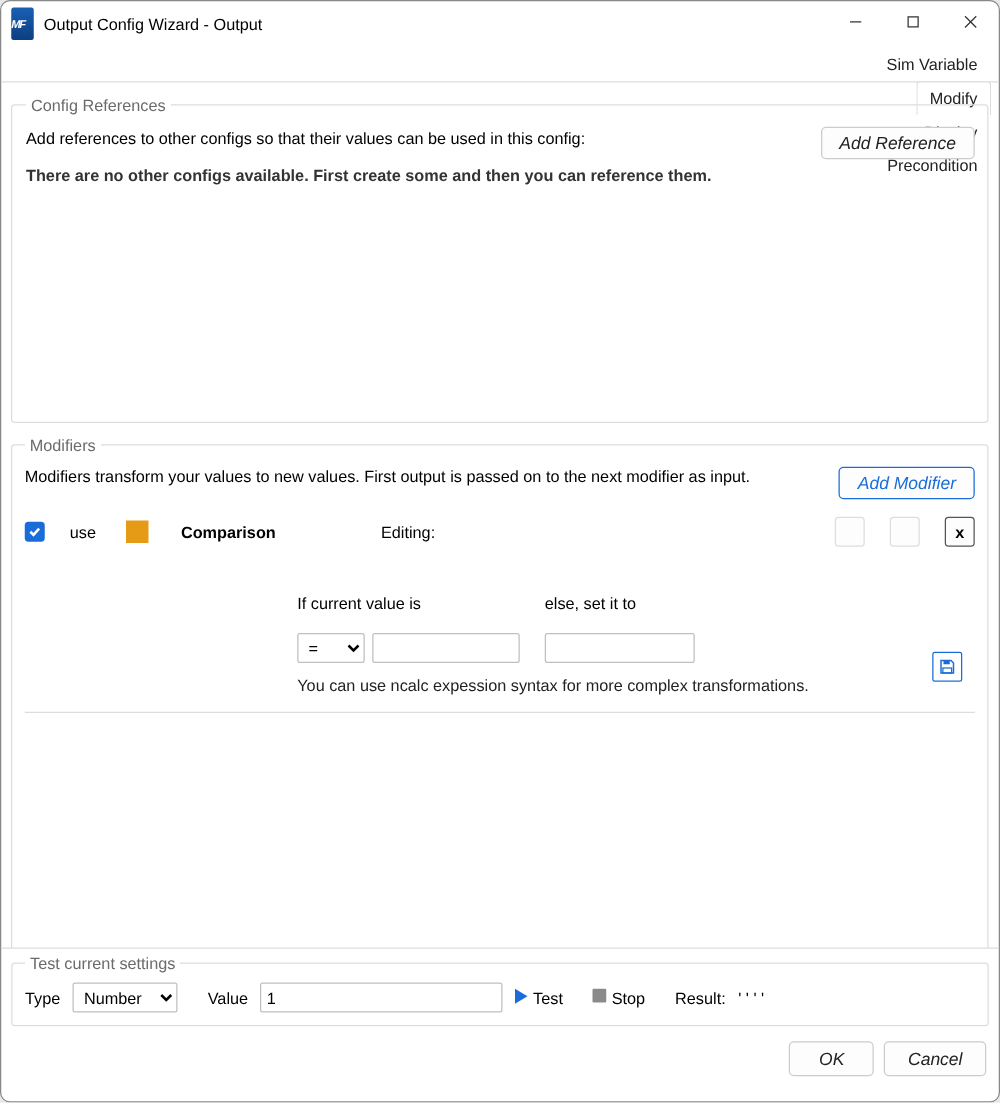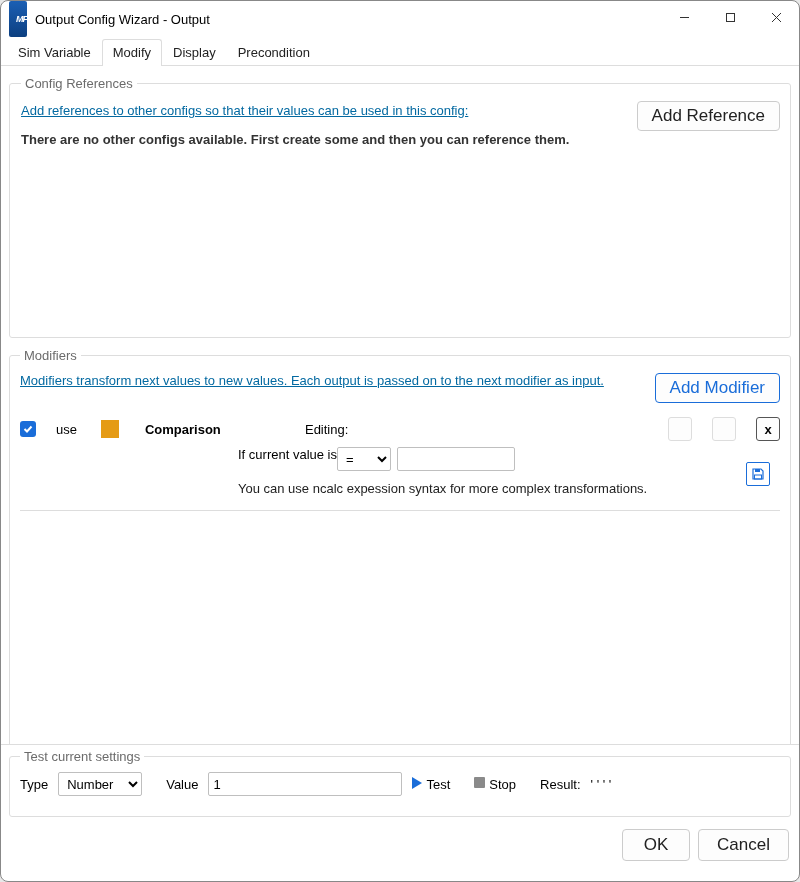--- a/index.html
+++ b/index.html
@@ -14,72 +14,72 @@
     --btn-bg:#fdfdfd;
     --win-border:#888;
     --tab-active:#fff;
     --tab-inactive:#f3f3f3;
     --legend-grey:#6b6b6b;
   }
   html,body{margin:0;padding:0;background:#e8e8e8;font-family:"Segoe UI",Arial,sans-serif;font-size:13px;color:var(--fg);}
   .window{width:800px;height:882px;margin:0;background:var(--bg);border:1px solid var(--win-border);border-radius:8px;box-sizing:border-box;display:flex;flex-direction:column;overflow:hidden;}
   
   .titlebar{height:36px;display:flex;align-items:center;padding:0 0 0 8px;}
-  .app-icon{width:18px;height:36px;background:linear-gradient(to bottom,#1b5fb4,#0c3f80);border-radius:2px;display:flex;align-items:center;justify-content:flex-end;margin-right:8px;}
+  .app-icon{width:18px;height:26px;background:linear-gradient(to bottom,#1b5fb4,#0c3f80);border-radius:2px;display:flex;align-items:center;justify-content:flex-start;margin-right:8px;}
   .app-icon span{color:#fff;font-size:9px;font-weight:bold;font-style:italic;letter-spacing:-1px;}
   .title-text{flex:0 0 auto;font-size:13px;}
   .title-spacer{flex:1;}
   .win-btns{display:flex;height:100%;}
   .win-btn{width:46px;height:32px;display:flex;align-items:center;justify-content:center;color:#333;}
   .win-btn svg{width:11px;height:11px;stroke:currentColor;fill:none;stroke-width:1;}
   
-  .tabstrip{display:flex;align-items:flex-end;padding:0 6px;height:28px;border-bottom:1px solid var(--border-light);gap:0;}
+  .tabstrip{display:flex;align-items:flex-end;padding:0 6px;height:28px;border-bottom:1px solid var(--border-light);gap:0;flex-direction:column;}
   .tab{padding:5px 10px 6px;font-size:13px;color:#222;border:1px solid transparent;border-bottom:none;border-top-left-radius:3px;border-top-right-radius:3px;cursor:default;position:relative;top:1px;background:transparent;}
   .tab.active{background:var(--tab-active);border-color:var(--border-light);}
   
   .content{flex:1;overflow:auto;padding:6px 8px 4px;}
   fieldset{border:1px solid var(--border-light);border-radius:3px;margin:4px 0 10px;padding:10px 10px 10px;position:relative;}
   legend{padding:0 4px;font-size:13px;color:var(--legend-grey);}
-  .desc{margin:2px 0 14px;color:#0369a1;text-decoration:underline;}
+  .desc{margin:2px 0 14px;color:#000000;}
   .fs-row{display:flex;align-items:flex-start;gap:10px;}
   .fs-row .grow{flex:1;}
-  .btn{background:var(--btn-bg);border:1px solid var(--border);border-radius:4px;padding:4px 14px;font-size:17px;color:#222;cursor:default;min-width:90px;white-space:nowrap;}
+  .btn{background:var(--btn-bg);border:1px solid var(--border);border-radius:4px;padding:4px 14px;font-size:14px;color:#222;cursor:default;min-width:90px;white-space:nowrap;font-style:italic;}
   .btn.primary{border-color:var(--accent);color:var(--accent);}
   .grey-text{color:#333;font-weight:bold;}
   
   .mod-row-wrap{margin-top:14px;}
   .mod-header{display:flex;align-items:center;gap:20px;}
   .chk{width:16px;height:16px;border-radius:3px;background:var(--accent);display:flex;align-items:center;justify-content:center;}
   .chk svg{width:10px;height:10px;stroke:#fff;stroke-width:2;fill:none;}
   .chk-label{margin-right:4px;}
   .swatch{width:18px;height:18px;background:var(--orange);}
   .mod-name{font-weight:bold;margin-left:6px;flex:0 0 140px;}
   .mod-header .spacer{flex:1;}
   .small-btn{width:22px;height:22px;border:1px solid #ddd;border-radius:3px;background:#fdfdfd;display:flex;align-items:center;justify-content:center;font-size:13px;line-height:1;}
   .small-btn.x{border-color:#555;color:#000;font-weight:bold;}
   .mod-body{display:flex;margin-top:6px;}
   .mod-body .left-pad{width:218px;flex-shrink:0;}
   .mod-edit{flex:1;}
   .field-row{display:flex;gap:20px;align-items:flex-end;}
-  .field-col{display:flex;gap:0;}
+  .field-col{display:flex;flex-direction:column;gap:16px;margin-top:32px;}
   .field-col label{font-size:13px;}
   .inline-inputs{display:flex;gap:6px;}
   select,input[type=text]{border:1px solid #bfbfbf;border-radius:2px;background:#fff;font-size:13px;padding:3px 4px;box-sizing:border-box;height:24px;}
   select.op{width:54px;}
   input.val{width:118px;}
   input.val-wide{width:120px;}
   .hint{margin-top:10px;color:#222;}
   .save-icon-wrap{position:absolute;right:10px;bottom:10px;width:22px;height:22px;border:1px solid var(--accent);border-radius:2px;display:flex;align-items:center;justify-content:center;}
   .save-icon-wrap svg{width:14px;height:14px;}
   .mod-divider{border:none;border-top:1px solid var(--border-light);margin:14px 0 0;}
   fieldset.refs{height:240px;padding-left:11px;}
   fieldset.mods{height:432px;position:relative;}
   
   .test-strip{border-top:1px solid var(--border-light);}
-  .test-fs{border:1px solid var(--border-light);border-radius:3px;margin:4px 8px 6px;padding:8px 10px 20px;}
+  .test-fs{border:1px solid var(--border-light);border-radius:3px;margin:4px 8px 6px;padding:8px 10px 10px;}
   .test-row{display:flex;align-items:center;gap:10px;}
   .test-row label{margin-right:0;}
   select.type{width:84px;}
   input.test-val{width:194px;}
   .icon-btn{display:flex;align-items:flex-start;gap:4px;}
   .play-triangle{width:0;height:0;border-top:6px solid transparent;border-bottom:6px solid transparent;border-left:10px solid var(--accent);}
   .stop-square{width:11px;height:11px;background:#8a8a8a;border-radius:1px;}
   .result-label{margin-left:14px;}
   
   .footer{display:flex;justify-content:flex-end;gap:8px;padding:6px 10px 20px;}
@@ -132,21 +132,21 @@
           <div class="desc">Add references to other configs so that their values can be used in this config:</div>
           <div class="grey-text">There are no other configs available. First create some and then you can reference them.</div>
         </div>
         <button class="btn">Add Reference</button>
       </div>
     </fieldset>
 
     <fieldset class="mods">
       <legend>Modifiers</legend>
       <div class="fs-row">
-        <div class="grow desc" style="margin:0">Modifiers transform next values to new values. Each output is passed on to the next modifier as input.</div>
+        <div class="grow desc" style="margin:0">Modifiers transform your values to new values. First output is passed on to the next modifier as input.</div>
         <button class="btn primary">Add Modifier</button>
       </div>
 
       <div class="mod-row-wrap">
         <div class="mod-header">
           <div class="chk">
             <svg viewBox="0 0 10 10">
                 <polyline points="1.5,5 4,7.5 8.5,2.5"></polyline>
               </svg>
           </div>
@@ -166,20 +166,24 @@
             <div class="field-row">
               <div class="field-col">
                 <label>If current value is</label>
                 <div class="inline-inputs">
                   <select class="op">
                     <option>=</option>
                   </select>
                   <input type="text" class="val" value="" style="">
                 </div>
               </div>
+              <div class="field-col">
+                <label>else, set it to</label>
+                <input type="text" class="val-wide" value="" style="">
+              </div>
             </div>
             <div class="hint">You can use ncalc expession syntax for more complex transformations.</div>
             <div class="save-icon-wrap">
               <svg viewBox="0 0 14 14">
                 <path d="M2 2 h8 l2 2 v8 h-10 z" fill="none" stroke="#1a6dd9" stroke-width="1.2"></path>
                 <rect x="4" y="2" width="5" height="3" fill="#1a6dd9"></rect>
                 <rect x="3.5" y="8" width="7" height="4" fill="none" stroke="#1a6dd9" stroke-width="1"></rect>
               </svg>
             </div>
           </div>

